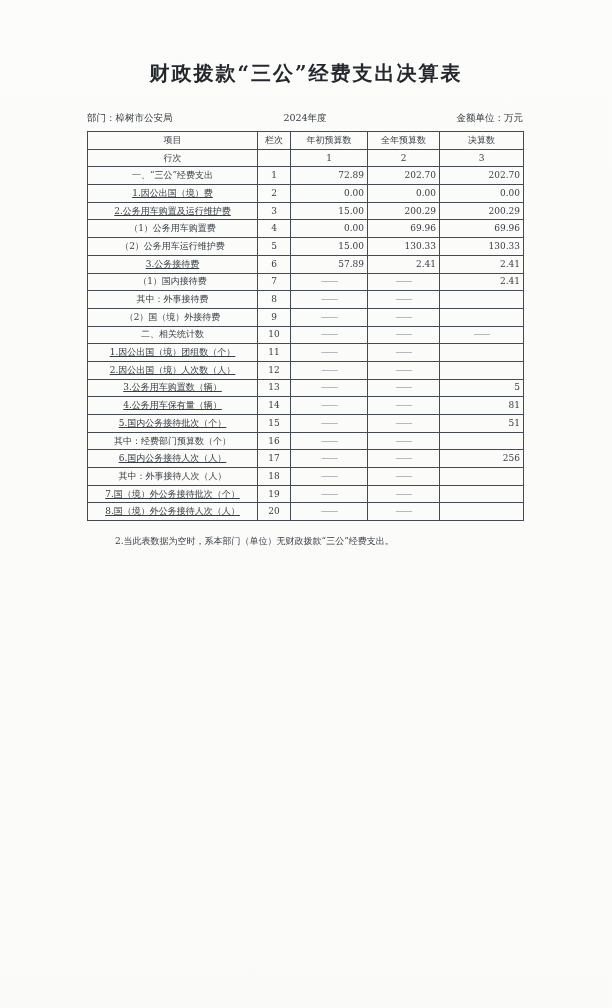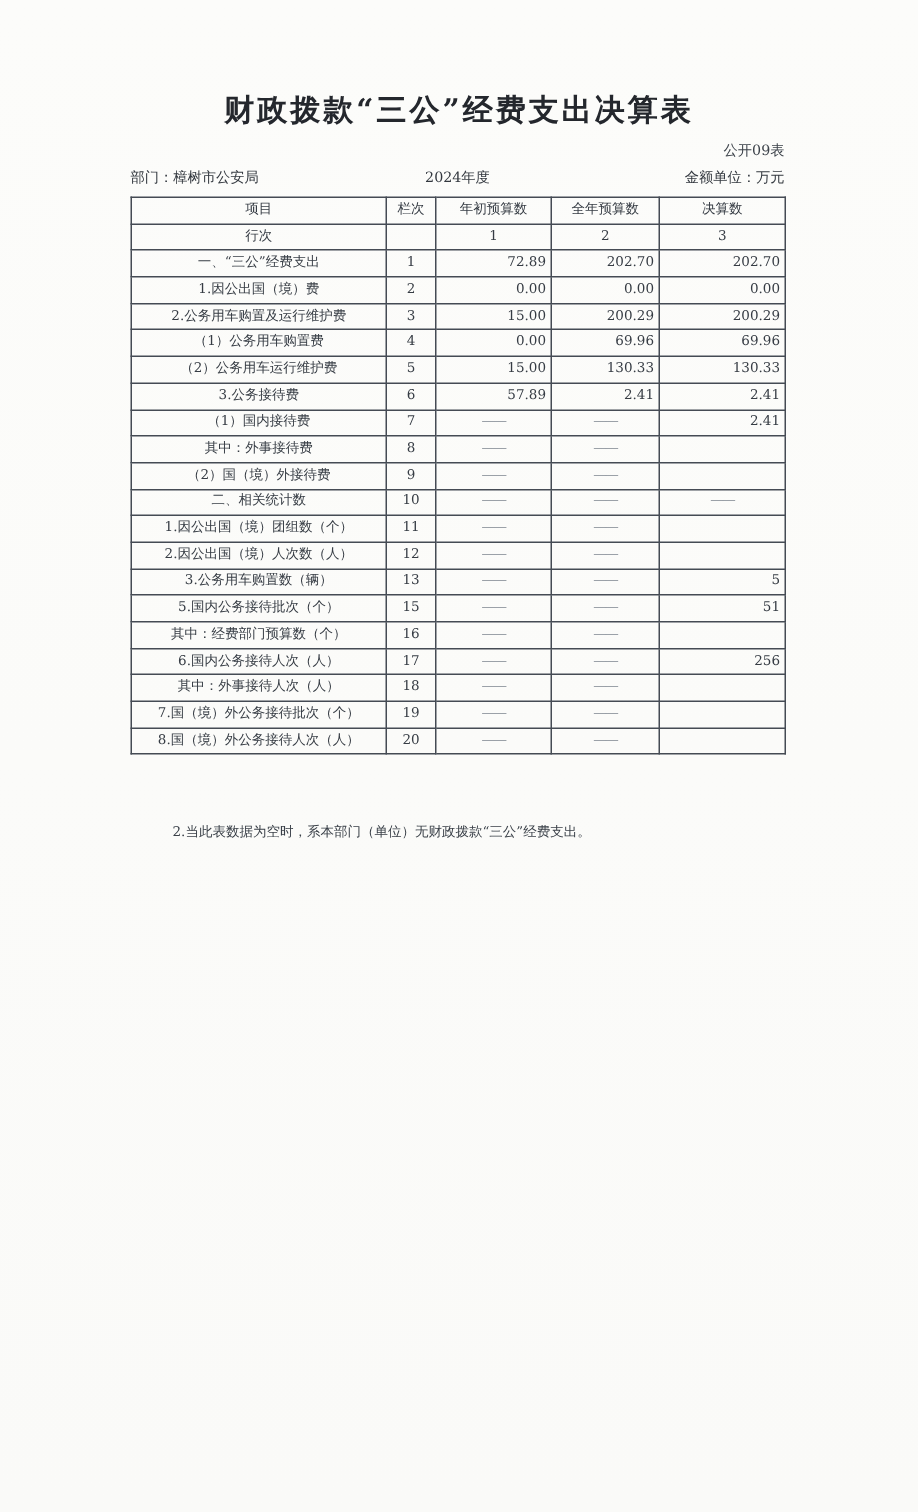--- a/index.html
+++ b/index.html
@@ -32,43 +32,42 @@
     border:1px solid #454b54; height:17.7px; padding:0 3px;
     font-weight:normal; white-space:nowrap; overflow:hidden;
     line-height:1;
   }
   .main thead th { text-align:center; }
   .c-item { text-align:center; }
   .c-line { text-align:center; }
   .c-val  { text-align:right; padding-right:5px; }
   .main td.dash { text-align:center; color:#8d939b; letter-spacing:-1px; }
   .indent-0 { padding-left:4px; }
-  .indent-1 { padding-left:8px; }
+  .indent-1 { padding-left:8px;text-decoration:underline; }
   .indent-2 { padding-left:23px; }
   .indent-3 { padding-left:36px; }
 
   .notes {
     position:absolute; top:526px; left:87px; width:439px;
     font-size:9px; line-height:19px; text-align:justify; color:#3a4048;
   }
-  .note-2 { margin-top:20px; text-indent:28px; }
+  .note-2 { margin-top:6px; text-indent:28px; }
 
   .page-number {
     position:absolute; top:768px; left:0; width:100%;
     text-align:center; font-size:11px; color:#3e444c; letter-spacing:2px;
   }
 </style>
 </head>
 <body>
 
 <div class="sheet">
 
   <div class="title">财政拨款“三公”经费支出决算表</div>
 
-  <div class="form-code">公开09表</div>
 
   <div class="meta-row">
     <div class="meta-dept">部门：樟树市公安局</div>
     <div class="meta-period">2024年度</div>
     <div class="meta-unit">金额单位：万元</div>
   </div>
 
   <table class="main">
     <colgroup>
       <col style="width:170px">
@@ -179,20 +178,27 @@
     <td class="c-val"></td>
   </tr>
         <tr>
     <td class="c-item indent-1">3.公务用车购置数（辆）</td>
     <td class="c-line">13</td>
     <td class="c-val dash">——</td>
     <td class="c-val dash">——</td>
     <td class="c-val">5</td>
   </tr>
         <tr>
+    <td class="c-item indent-1">4.公务用车保有量（辆）</td>
+    <td class="c-line">14</td>
+    <td class="c-val dash">——</td>
+    <td class="c-val dash">——</td>
+    <td class="c-val">81</td>
+  </tr>
+        <tr>
     <td class="c-item indent-1">5.国内公务接待批次（个）</td>
     <td class="c-line">15</td>
     <td class="c-val dash">——</td>
     <td class="c-val dash">——</td>
     <td class="c-val">51</td>
   </tr>
         <tr>
     <td class="c-item indent-2">其中：经费部门预算数（个）</td>
     <td class="c-line">16</td>
     <td class="c-val dash">——</td>

